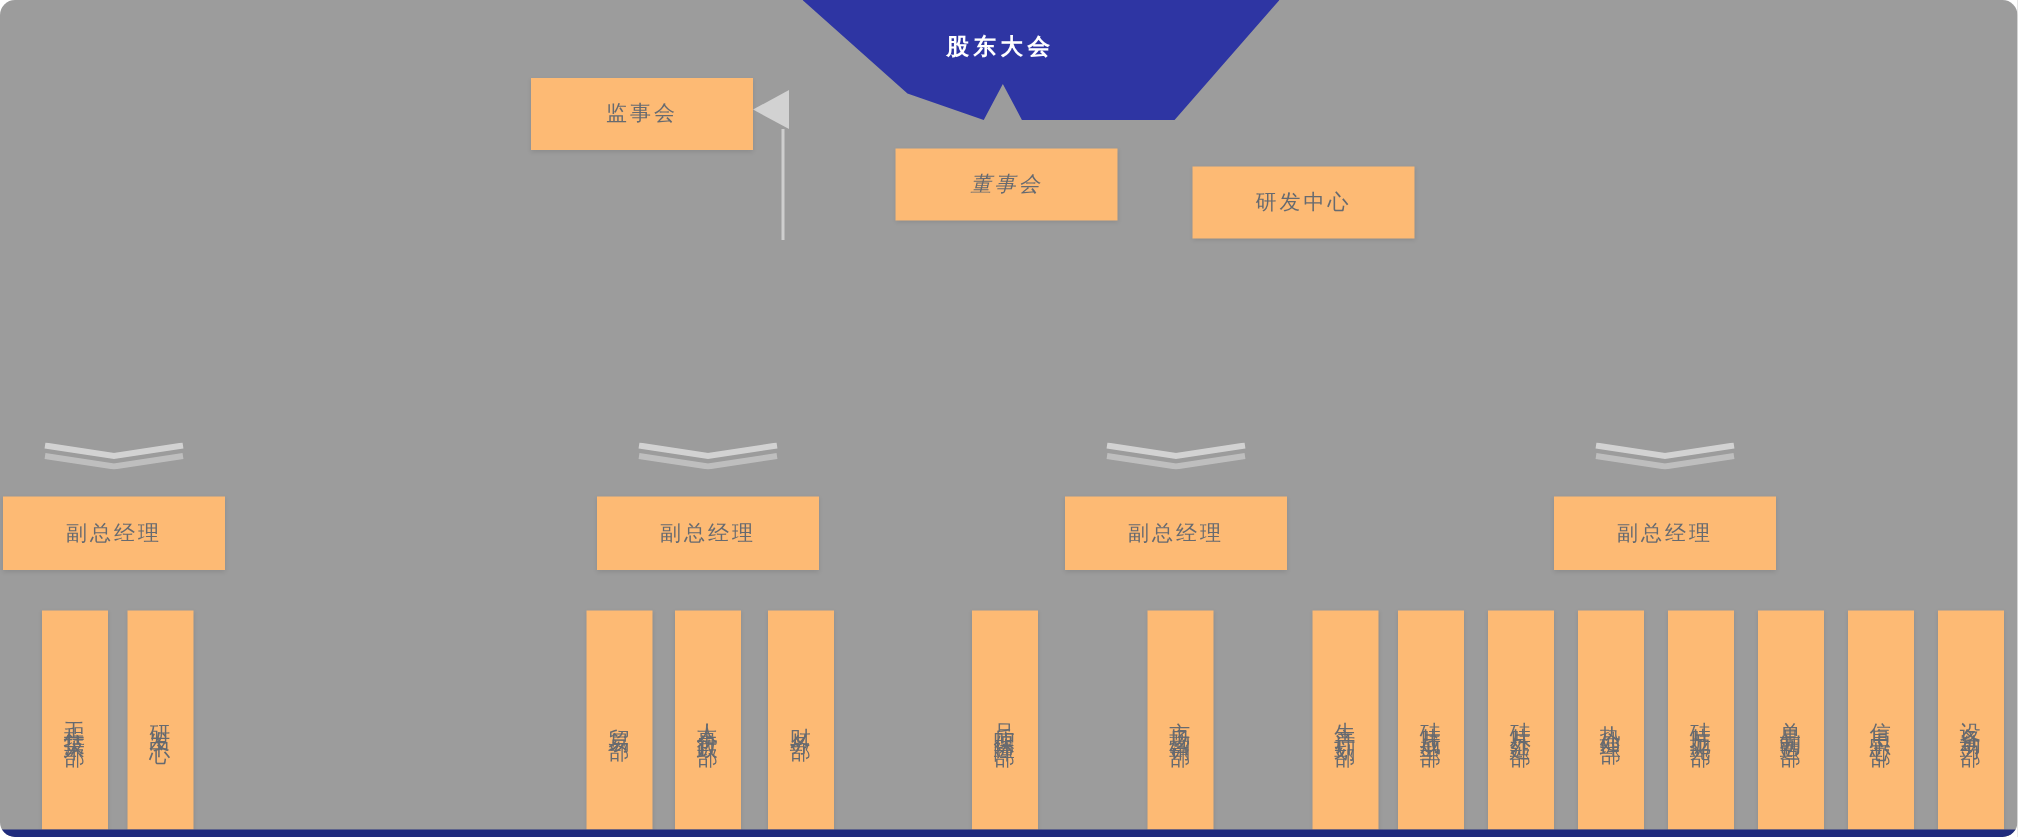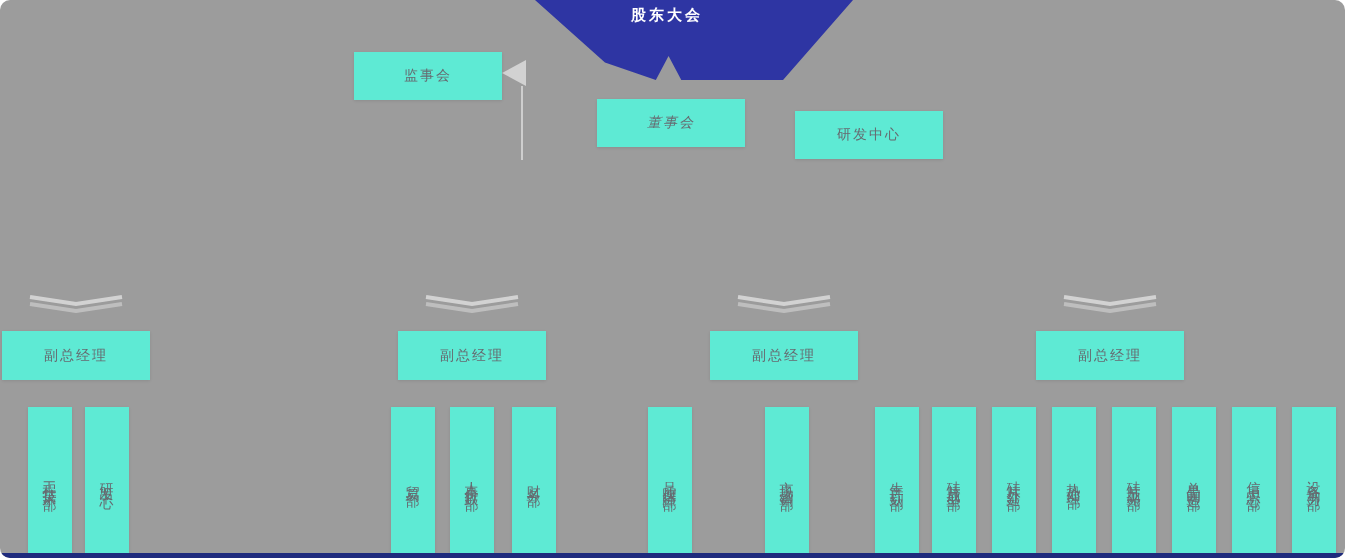--- a/index.html
+++ b/index.html
@@ -2,42 +2,42 @@
 <html><head>
 <meta charset="utf-8">
 <style>
   html,body{margin:0;padding:0;background:#ffffff;font-family:"Liberation Sans","DejaVu Sans",sans-serif;}
   .stage{
     position:relative;width:1345px;height:558px;margin:0 auto;
     background:#9c9c9c;border-radius:10px;overflow:hidden;
   }
   
   .node{
-    position:absolute;background:#5eead4;color:#666a70;
+    position:absolute;background:#fdba74;color:#666a70;
     display:flex;align-items:center;justify-content:center;
     font-size:14px;letter-spacing:2px;
     box-shadow:0 1px 3px rgba(0,0,0,0.10);
   }
   .node-h{width:148px;height:48px;}
   .node-deputy{width:148px;height:49px;}
   .node-v{
     width:44px;height:146px;
     writing-mode:vertical-rl;text-orientation:upright;
     letter-spacing:4px;font-size:14px;
   }
   
   .banner{
     position:absolute;left:535px;top:0;width:318px;height:80px;
     background:#2e35a3;
     clip-path:polygon(0% 0%, 100% 0%, 78% 100%, 46% 100%, 42% 70%, 38% 100%, 22% 78%);
     display:flex;align-items:flex-start;justify-content:center;
   }
   .banner span{
     color:#ffffff;font-size:15px;font-weight:bold;letter-spacing:3px;
-    margin-top:6px;margin-right:54px;
+    margin-top:22px;margin-right:54px;
   }
   
   .chevron{position:absolute;width:96px;height:18px;}
   .chevron svg{display:block;}
   .arrow-left{
     position:absolute;left:502px;top:60px;width:0;height:0;
     border-top:13px solid transparent;border-bottom:13px solid transparent;
     border-right:24px solid rgba(255,255,255,0.55);
   }
   .vline{

